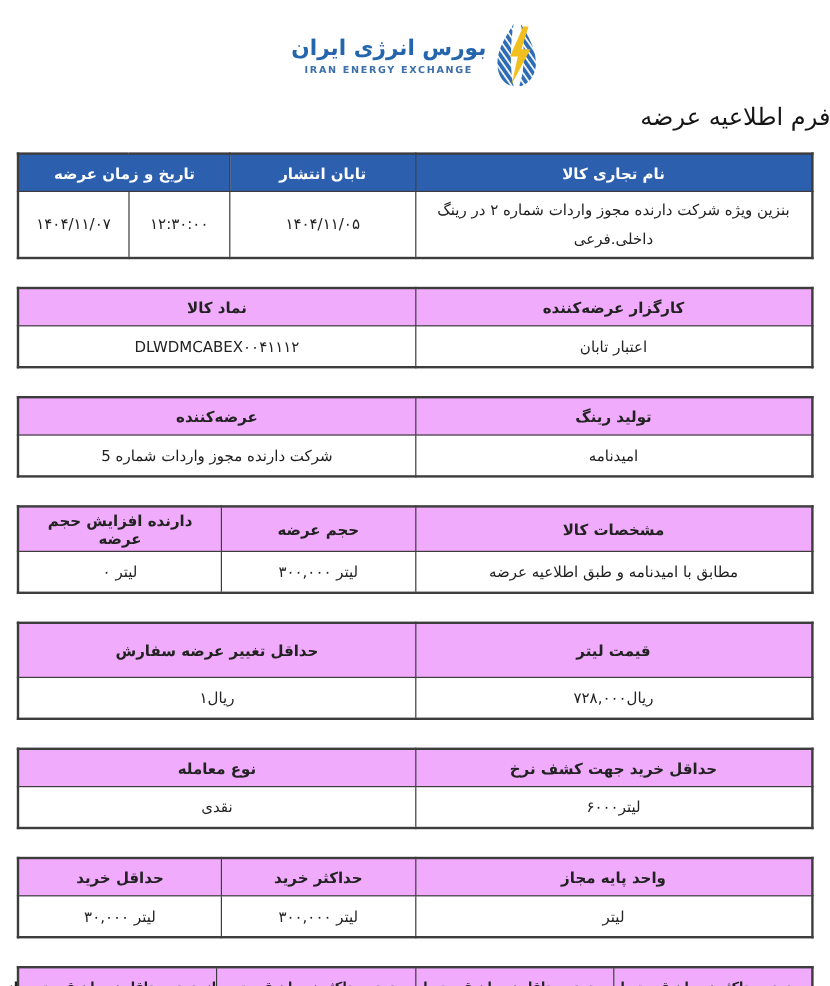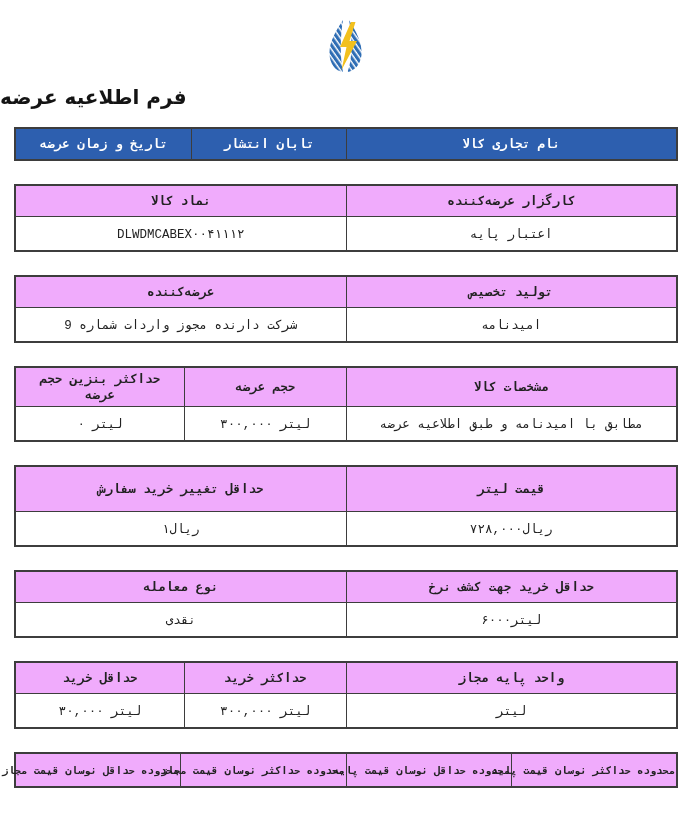--- a/index.html
+++ b/index.html
@@ -8,44 +8,48 @@
     font-family:"DejaVu Sans",sans-serif;color:#1f1f1f;
     overflow:hidden;
   }
   .doc{padding-top:16px;}
   
   .logo-row{display:flex;justify-content:center;align-items:center;gap:8px;height:60px;}
   .logo-texts{display:flex;flex-direction:column;align-items:center;gap:3px;direction:rtl;}
   .logo-fa{font-size:18px;font-weight:bold;color:#2466ad;}
   .logo-en{font-size:8px;font-weight:bold;letter-spacing:1.4px;color:#3c6ea8;direction:ltr;}
   
-  .page-title{text-align:left;font-size:20px;font-weight:bold;color:#141414;margin:9px 0 18px;}
+  .page-title{text-align:right;font-size:20px;font-weight:normal;color:#141414;margin:9px 0 18px;}
   
   table.tbl{
     width:664px;margin:0 auto 23px auto;
     border-collapse:collapse;direction:rtl;table-layout:fixed;
     border:2px solid #3d3d3d;
   }
   .tbl th,.tbl td{
     border:1px solid #3d3d3d;text-align:center;vertical-align:middle;
-    padding:3px 6px;font-size:12.5px;color:#222;font-family:Liberation Mono, monospace;
+    padding:3px 6px;font-size:12.5px;color:#222;
   }
   .tbl th{background:#f0abfc;font-weight:bold;height:24px;}
   .tbl td{background:#ffffff;height:27px;}
   table.blue th{background:#2d5faf;color:#ffffff;}
   .row-tall td{height:48px;line-height:1.9;}
   .t-price th{height:38px;}
   .t-fluct th{font-size:10.5px;white-space:nowrap;padding:3px 1px;height:26px;}
 </style>
 </head>
 <body>
 
 <div class="doc">
 
   <div class="logo-row">
+    <div class="logo-texts">
+      <div class="logo-fa">بورس انرژی ایران</div>
+      <div class="logo-en">IRAN ENERGY EXCHANGE</div>
+    </div>
     <svg width="36" height="54" viewBox="0 0 36 54">
       <defs>
         <pattern id="bstripes" width="4.6" height="4.6" patternUnits="userSpaceOnUse" patternTransform="rotate(-35)">
           <rect width="4.6" height="4.6" fill="#2e6db4"></rect>
           <rect width="1.4" height="4.6" x="3.2" fill="#ffffff"></rect>
         </pattern>
       </defs>
       <path d="M15 1 C 8 12 1.5 22 1.5 34 C 1.5 45 7.5 52 15 53 C 12 40 12 18 15 1 Z" fill="url(#bstripes)"></path>
       <path d="M21 1 C 28 12 34.5 24 33.5 36 C 32.5 46 26 52 19.5 53 C 24.5 42 24.5 18 21 1 Z" fill="url(#bstripes)"></path>
       <polygon points="23,3 12,28 18.5,28 13.5,51 29,22 21.5,22 27.5,3" fill="#f2c01e"></polygon>
@@ -60,86 +64,92 @@
         <col style="width:23.3%">
         <col style="width:12.8%">
         <col style="width:13.9%">
       </colgroup>
     <tbody>
         <tr>
       <th>نام تجاری کالا</th>
       <th>تابان انتشار</th>
       <th colspan="2">تاریخ و زمان عرضه</th>
     </tr>
+    <tr class="row-tall">
+      <td>بنزین ویژه شرکت دارنده مجوز واردات شماره ۲ در رینگ داخلی.فرعی</td>
+      <td>۱۴۰۴/۱۱/۰۵</td>
+      <td>۱۲:۳۰:۰۰</td>
+      <td>۱۴۰۴/۱۱/۰۷</td>
+    </tr>
   </tbody>
     </table>
 
   <table class="tbl">
     <colgroup>
         <col style="width:50%">
         <col style="width:50%">
       </colgroup>
     <tbody>
         <tr>
       <th>کارگزار عرضه‌کننده</th>
       <th>نماد کالا</th>
     </tr>
     <tr>
-      <td>اعتبار پایه</td>
+      <td>اعتبار تابان</td>
       <td>DLWDMCABEX۰۰۴۱۱۱۲</td>
     </tr>
   </tbody>
     </table>
 
   <table class="tbl">
     <colgroup>
         <col style="width:50%">
         <col style="width:50%">
       </colgroup>
     <tbody>
         <tr>
-      <th>تولید تخصیص</th>
+      <th>تولید رینگ</th>
       <th>عرضه‌کننده</th>
     </tr>
     <tr>
       <td>امیدنامه</td>
-      <td>شرکت دارنده مجوز واردات شماره 9</td>
+      <td>شرکت دارنده مجوز واردات شماره 5</td>
     </tr>
   </tbody>
     </table>
 
   <table class="tbl">
     <colgroup>
         <col style="width:50%">
         <col style="width:24.4%">
         <col style="width:25.6%">
       </colgroup>
     <tbody>
         <tr>
       <th>مشخصات کالا</th>
       <th>حجم عرضه</th>
-      <th>حداکثر بنزین حجم عرضه</th>
+      <th>دارنده افزایش حجم عرضه</th>
     </tr>
     <tr>
       <td>مطابق با امیدنامه و طبق اطلاعیه عرضه</td>
       <td>لیتر ۳۰۰,۰۰۰</td>
       <td>لیتر ۰</td>
     </tr>
   </tbody>
     </table>
 
   <table class="tbl t-price">
     <colgroup>
         <col style="width:50%">
         <col style="width:50%">
       </colgroup>
     <tbody>
         <tr>
       <th>قیمت لیتر</th>
-      <th>حداقل تغییر خرید سفارش</th>
+      <th>حداقل تغییر عرضه سفارش</th>
     </tr>
     <tr>
       <td>ریال۷۲۸,۰۰۰</td>
       <td>ریال۱</td>
     </tr>
   </tbody>
     </table>
 
   <table class="tbl">
     <colgroup>

